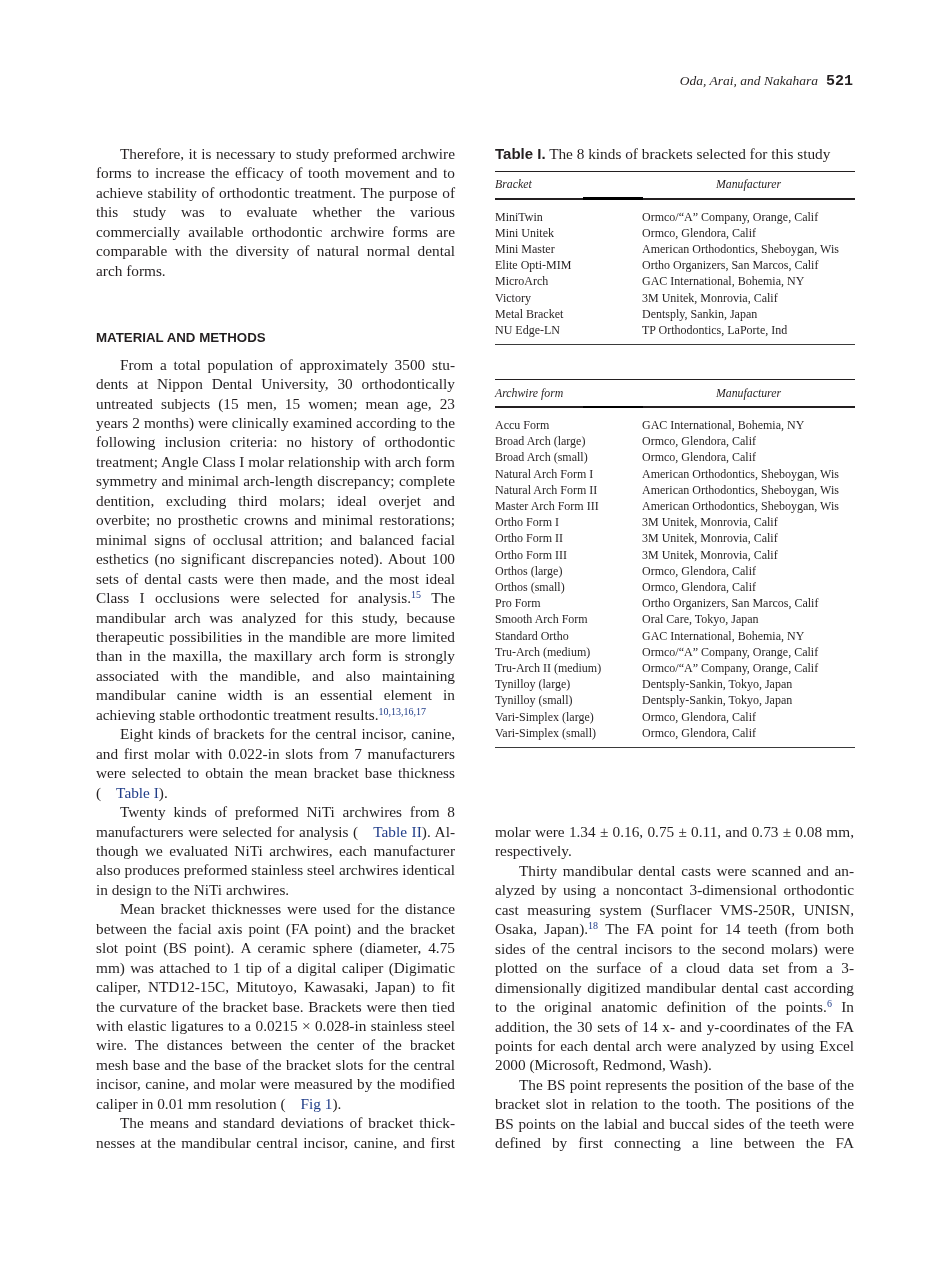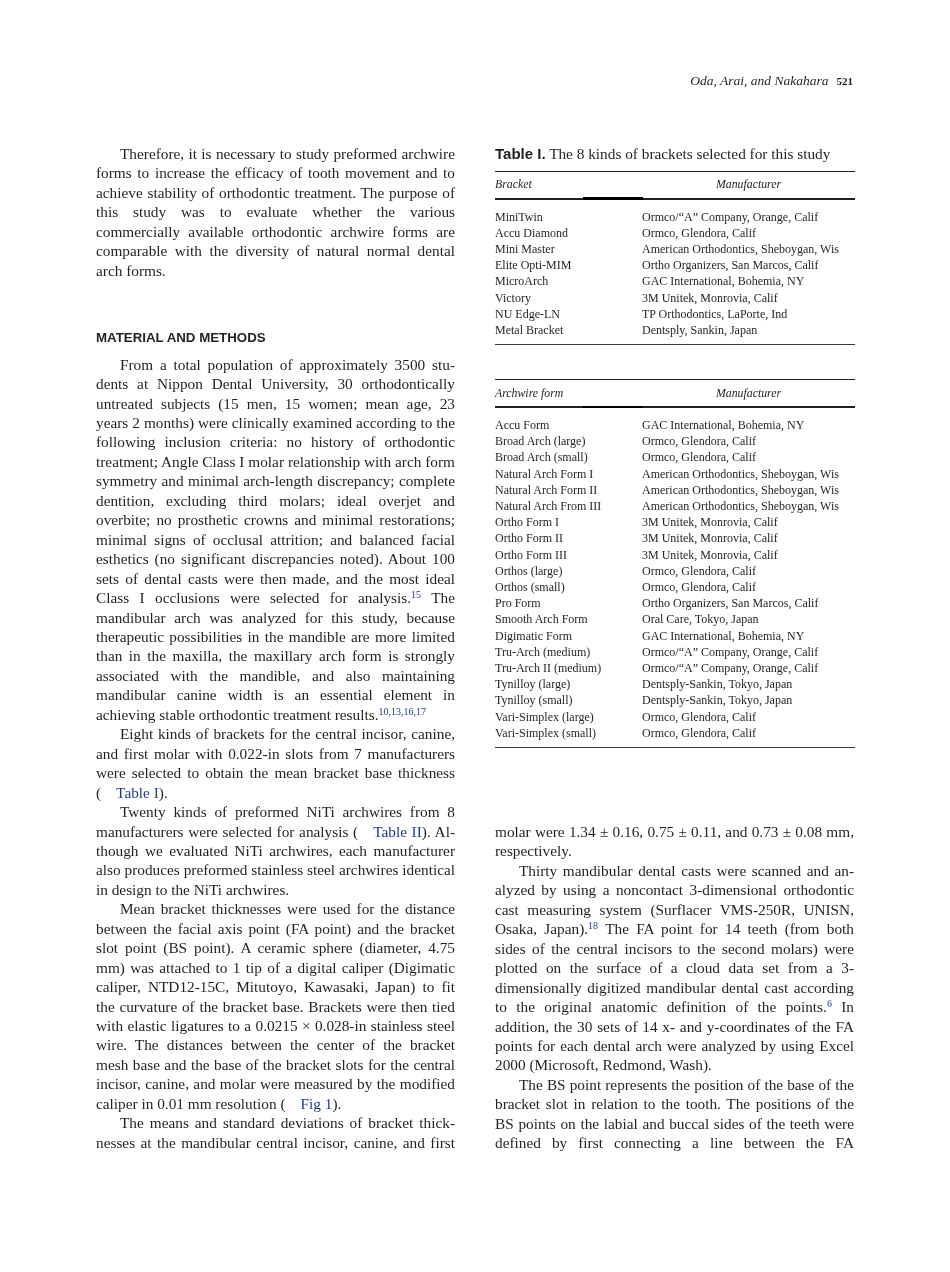--- a/index.html
+++ b/index.html
@@ -1,21 +1,21 @@
 <!DOCTYPE html>
 <html><head>
 <meta charset="utf-8">
 <style>
   html, body { margin: 0; padding: 0; background: #ffffff; }
   body { width: 950px; height: 1272px; position: relative; overflow: hidden;
          font-family: "Liberation Serif", "DejaVu Serif", serif; color: #231f20; }
   .running-head { position: absolute; top: 72px; left: 96px; font-style: italic; font-size: 12.2px; line-height: 17px; color: #231f20; }
   .running-head-right { position: absolute; top: 72px; right: 97px; font-size: 13.5px; line-height: 17px; }
   .running-head-right .authors { font-style: italic; }
-  .running-head-right .page-no { font-family: Liberation Serif, serif; font-weight: bold; font-size: 11px; margin-left: 8px; }
+  .running-head-right .page-no { font-family: Liberation Mono, monospace; font-weight: bold; font-size: 15px; margin-left: 8px; }
 
   .col { position: absolute; width: 359px; font-size: 15.3px; line-height: 19.45px; text-align: justify; }
   .col-left { left: 96px; top: 144px; }
   .col-right { left: 495px; top: 822px; }
   .col p { margin: 0; text-indent: 24px; hyphens: manual; }
   .col p.noindent { text-indent: 0; }
   .section-heading { font-family: "Liberation Sans", sans-serif; font-weight: bold; font-size: 13.3px; margin: 48px 0 7px 0; letter-spacing: 0; text-align: left; }
   a.ref { color: #1f3c88; text-decoration: none; margin-left: 15px; }
   sup.ref { color: #1f3c88; font-size: 10px; line-height: 0; vertical-align: 5px; }
 
@@ -62,46 +62,46 @@
     <div class="c1">Bracket</div>
     <div class="c2">Manufacturer</div>
   </div>
   <div class="rule-mid"></div>
   <div class="tbody">
       <div class="trow">
         <div class="c1">MiniTwin</div>
         <div class="c2">Ormco/“A” Company, Orange, Calif</div>
       </div>
       <div class="trow">
-        <div class="c1">Accu Diamond</div>
+        <div class="c1">Mini Unitek</div>
         <div class="c2">Ormco, Glendora, Calif</div>
       </div>
       <div class="trow">
         <div class="c1">Mini Master</div>
         <div class="c2">American Orthodontics, Sheboygan, Wis</div>
       </div>
       <div class="trow">
         <div class="c1">Elite Opti-MIM</div>
         <div class="c2">Ortho Organizers, San Marcos, Calif</div>
       </div>
       <div class="trow">
         <div class="c1">MicroArch</div>
         <div class="c2">GAC International, Bohemia, NY</div>
       </div>
       <div class="trow">
         <div class="c1">Victory</div>
         <div class="c2">3M Unitek, Monrovia, Calif</div>
       </div>
       <div class="trow">
+        <div class="c1">Metal Bracket</div>
+        <div class="c2">Dentsply, Sankin, Japan</div>
+      </div>
+      <div class="trow">
         <div class="c1">NU Edge-LN</div>
         <div class="c2">TP Orthodontics, LaPorte, Ind</div>
-      </div>
-      <div class="trow">
-        <div class="c1">Metal Bracket</div>
-        <div class="c2">Dentsply, Sankin, Japan</div>
       </div>
     </div>
   <div class="rule-bottom"></div>
 </div>
 
 <div class="table-block table2">
   <div class="rule-top"></div>
   <div class="thead">
     <div class="c1">Archwire form</div>
     <div class="c2">Manufacturer</div>
@@ -122,21 +122,21 @@
       </div>
       <div class="trow">
         <div class="c1">Natural Arch Form I</div>
         <div class="c2">American Orthodontics, Sheboygan, Wis</div>
       </div>
       <div class="trow">
         <div class="c1">Natural Arch Form II</div>
         <div class="c2">American Orthodontics, Sheboygan, Wis</div>
       </div>
       <div class="trow">
-        <div class="c1">Natural Arch From III</div>
+        <div class="c1">Master Arch Form III</div>
         <div class="c2">American Orthodontics, Sheboygan, Wis</div>
       </div>
       <div class="trow">
         <div class="c1">Ortho Form I</div>
         <div class="c2">3M Unitek, Monrovia, Calif</div>
       </div>
       <div class="trow">
         <div class="c1">Ortho Form II</div>
         <div class="c2">3M Unitek, Monrovia, Calif</div>
       </div>
@@ -154,21 +154,21 @@
       </div>
       <div class="trow">
         <div class="c1">Pro Form</div>
         <div class="c2">Ortho Organizers, San Marcos, Calif</div>
       </div>
       <div class="trow">
         <div class="c1">Smooth Arch Form</div>
         <div class="c2">Oral Care, Tokyo, Japan</div>
       </div>
       <div class="trow">
-        <div class="c1">Digimatic Form</div>
+        <div class="c1">Standard Ortho</div>
         <div class="c2">GAC International, Bohemia, NY</div>
       </div>
       <div class="trow">
         <div class="c1">Tru-Arch (medium)</div>
         <div class="c2">Ormco/“A” Company, Orange, Calif</div>
       </div>
       <div class="trow">
         <div class="c1">Tru-Arch II (medium)</div>
         <div class="c2">Ormco/“A” Company, Orange, Calif</div>
       </div>

